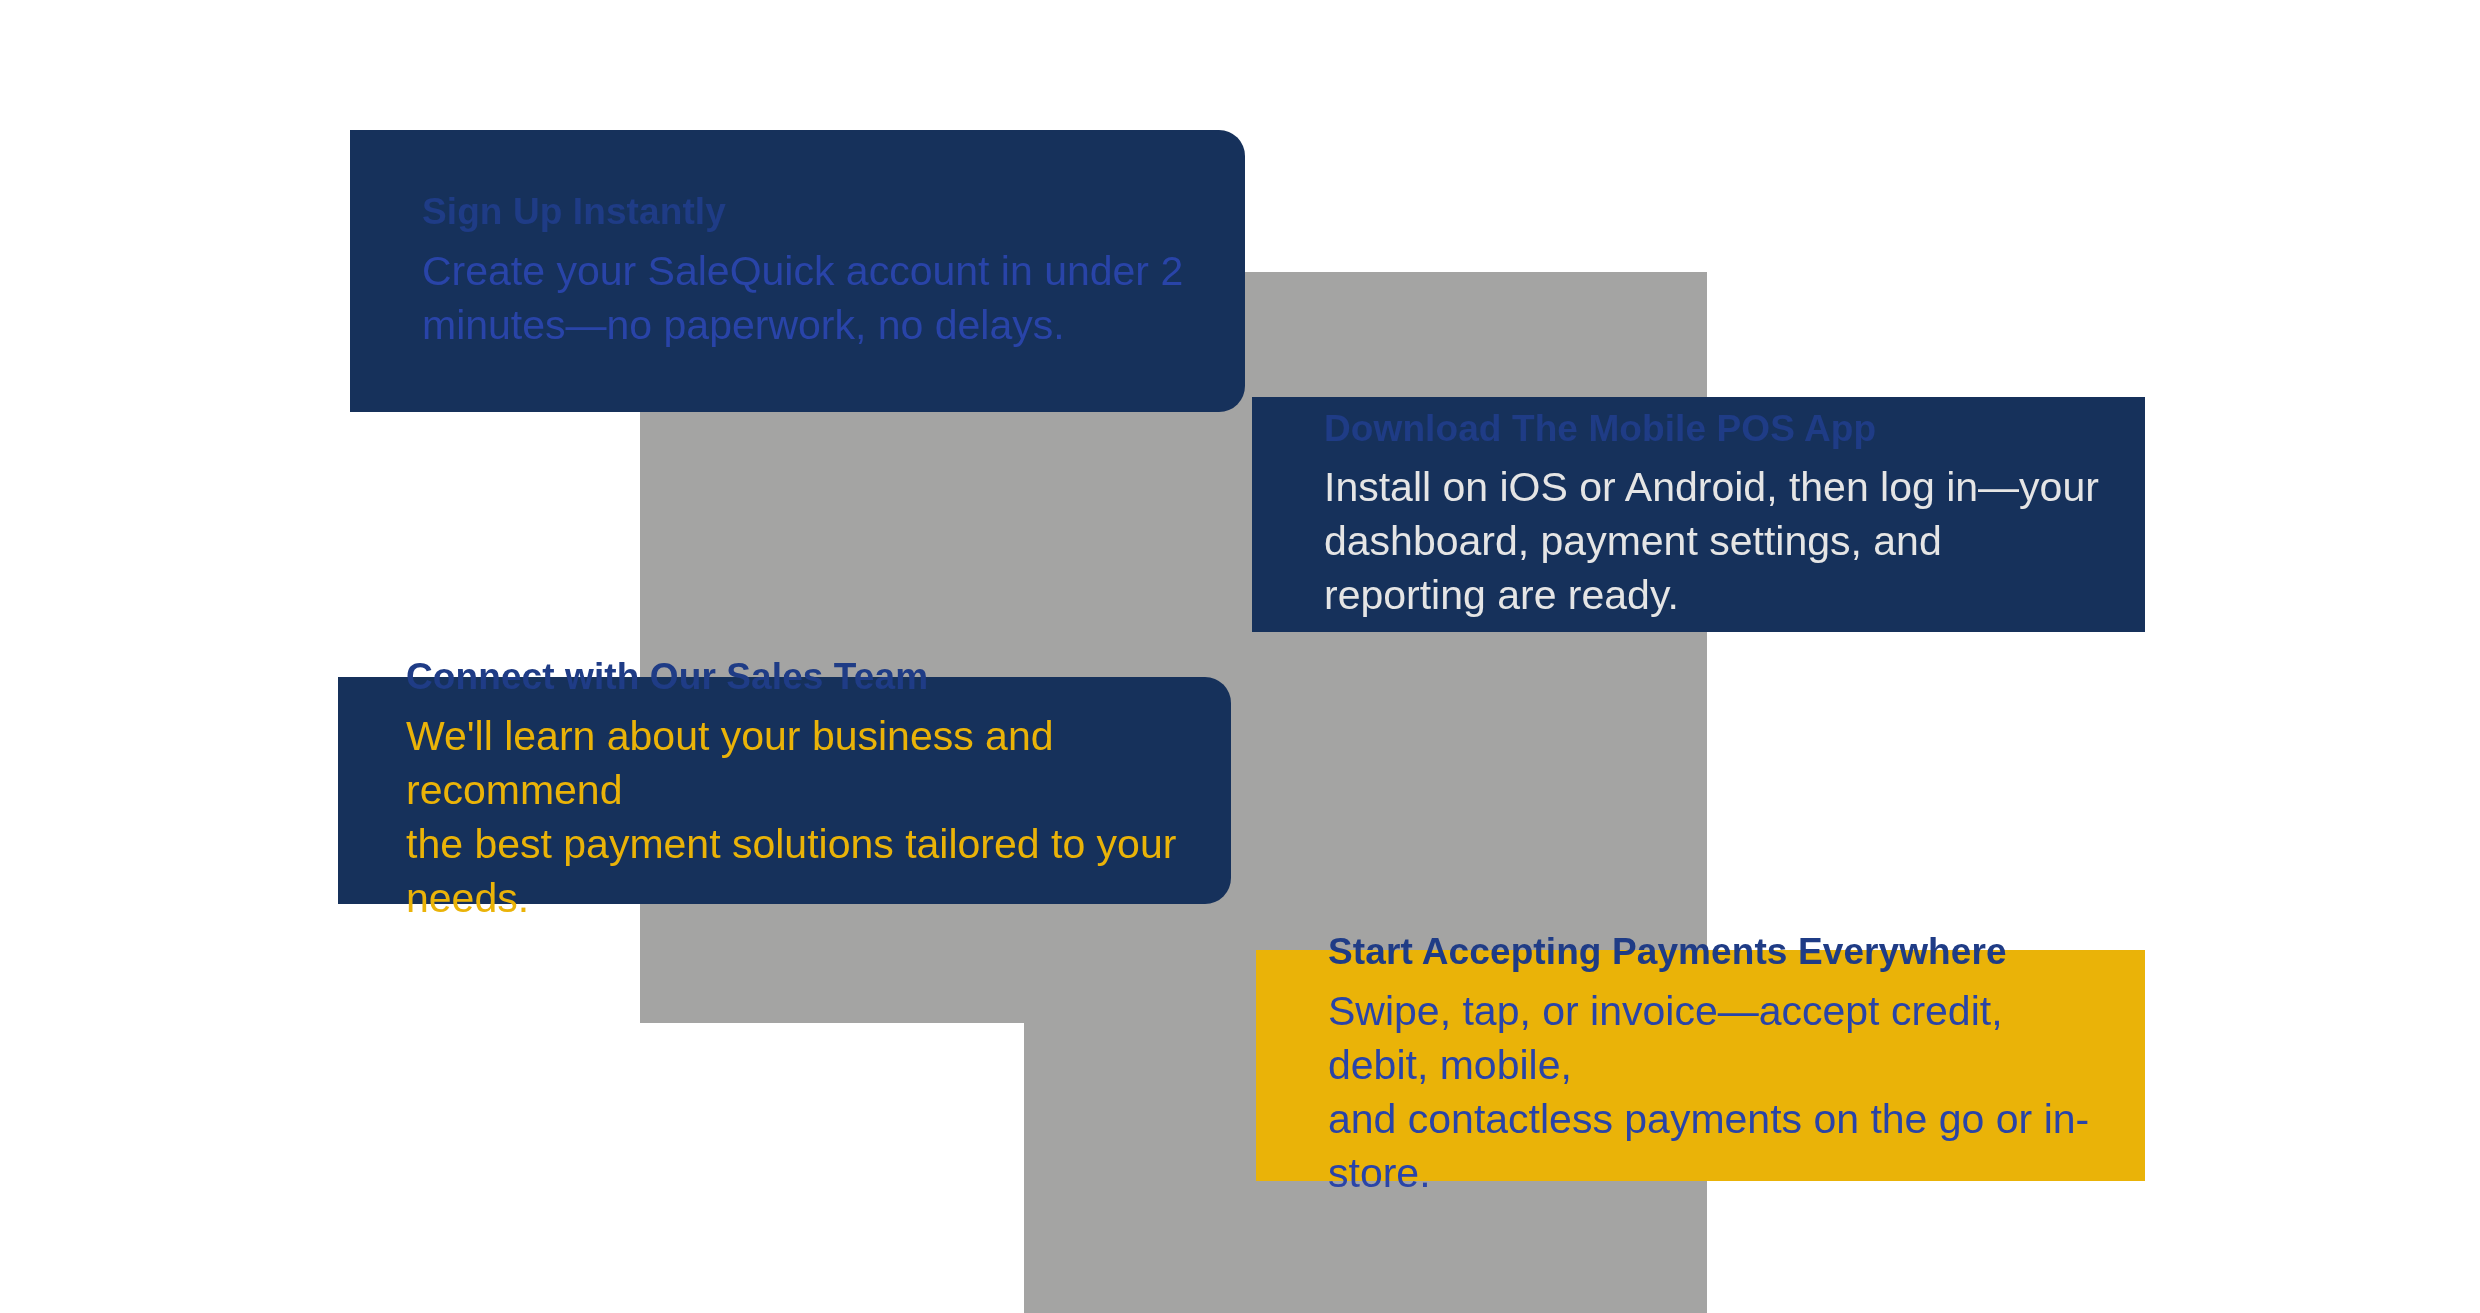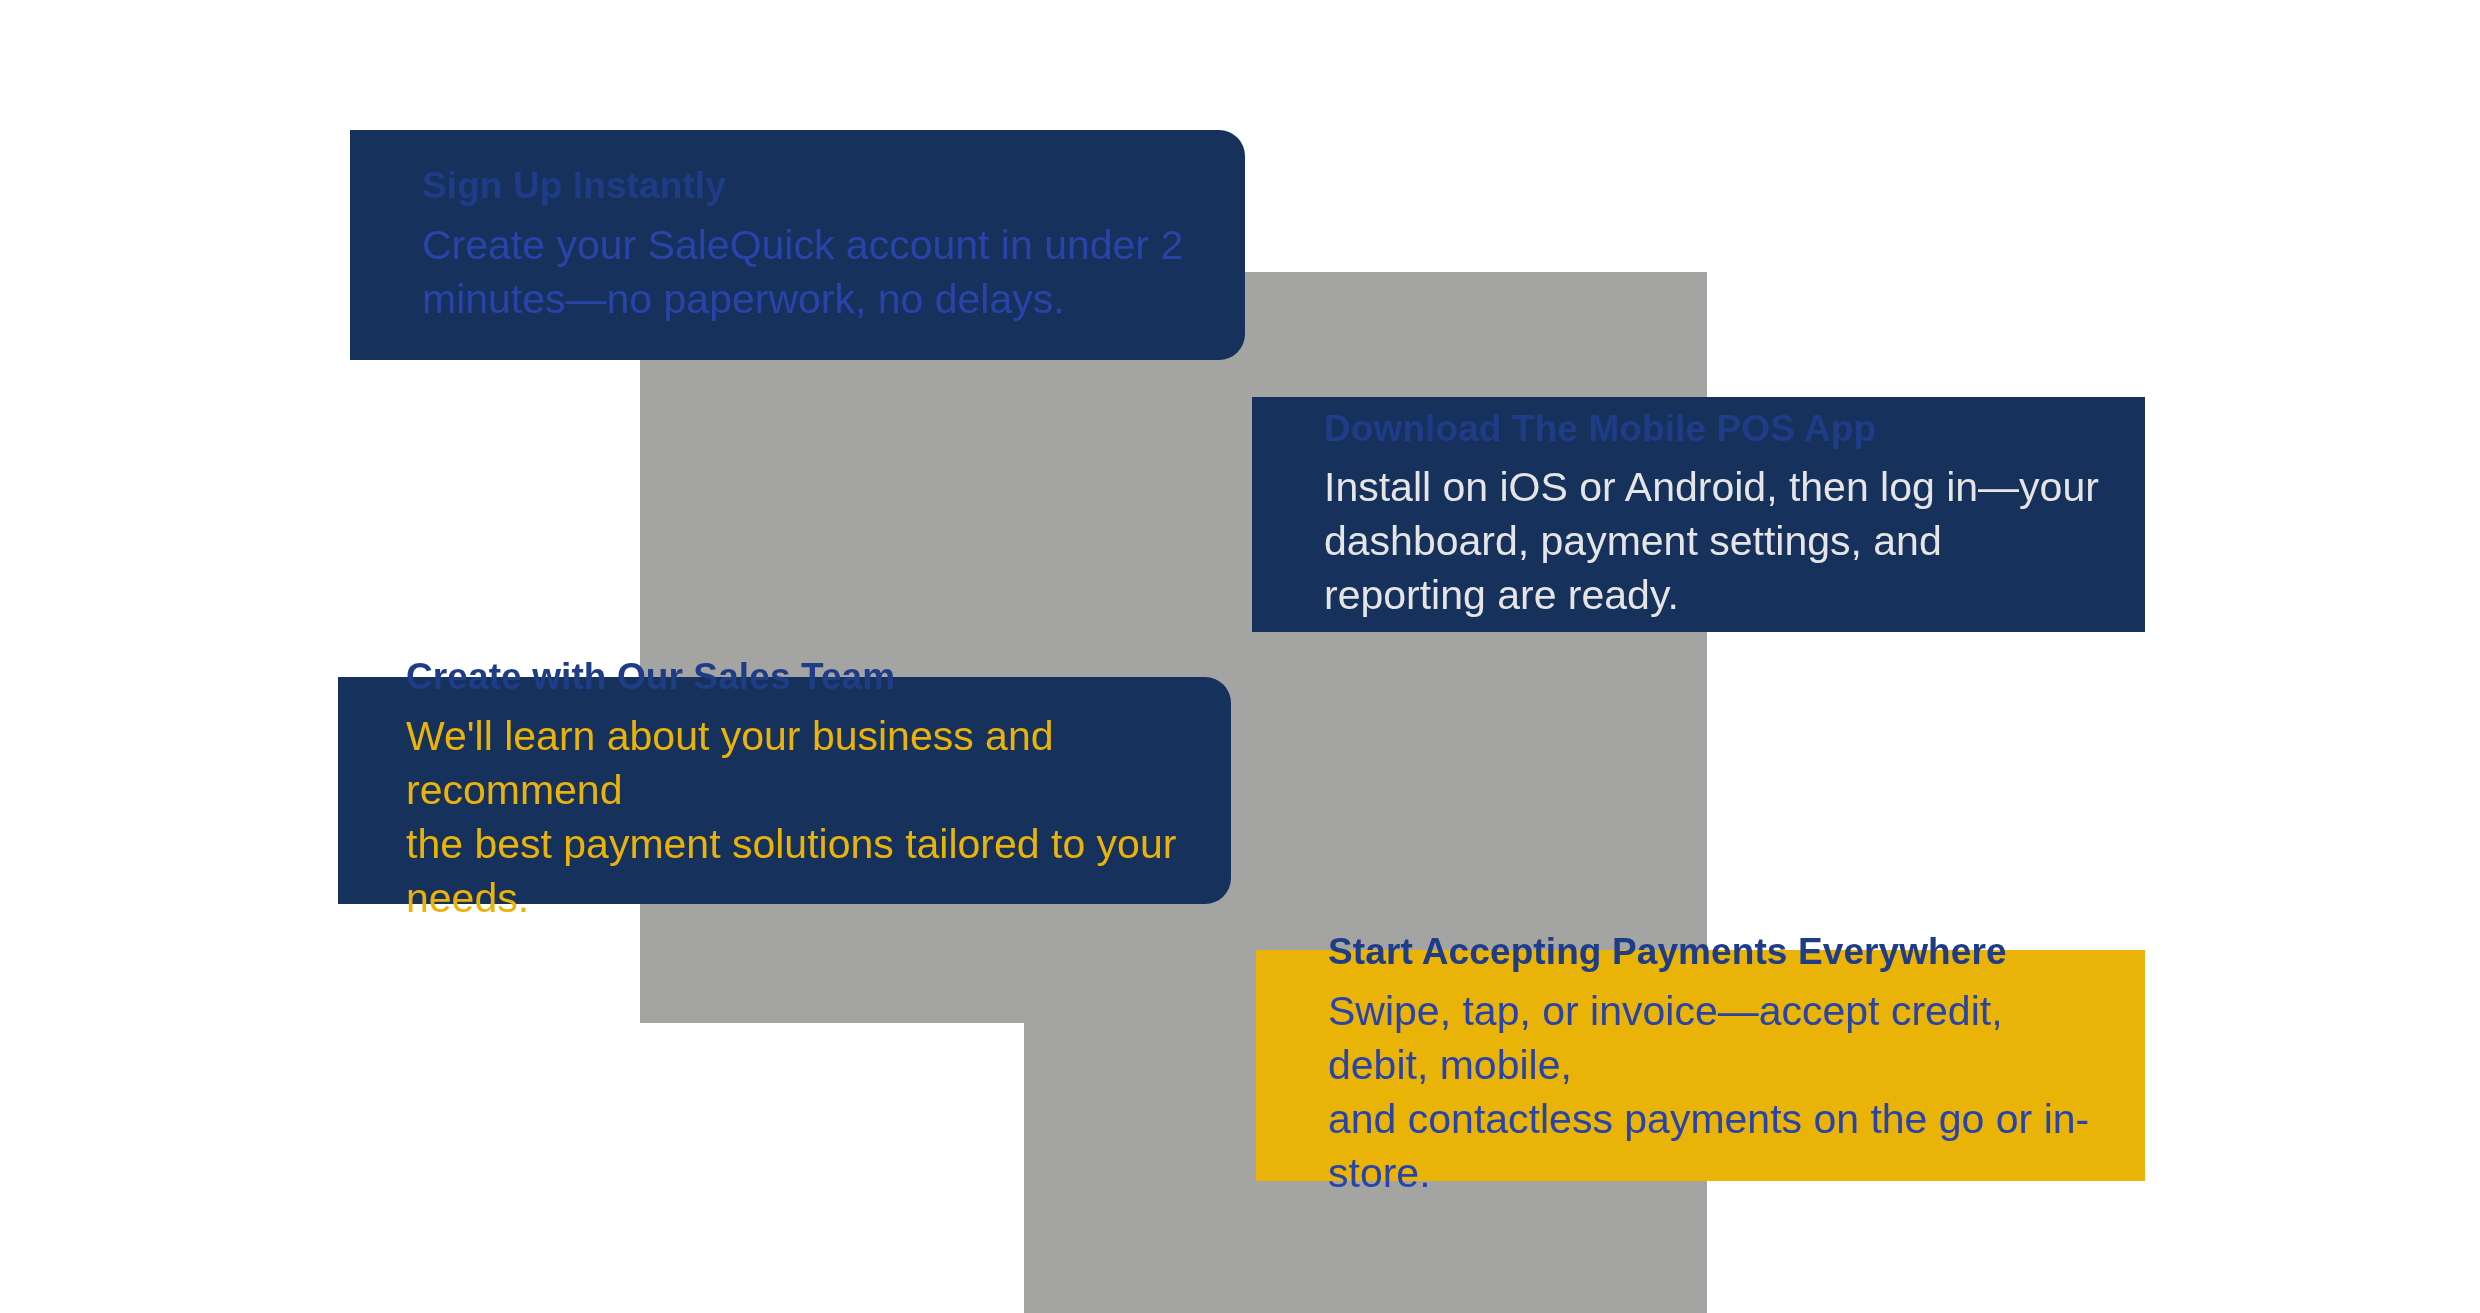--- a/index.html
+++ b/index.html
@@ -58,21 +58,21 @@
   }
   .card-desc {
     color: #2944a8;
     font-size: 41px;
     line-height: 1.32;
     margin: 0;
     white-space: pre-line;
   }
 
   
-  #card-1 { left: 350px;  top: 130px;  width: 895px;  height: 230px; }
+  #card-1 { left: 350px;  top: 130px;  width: 895px;  height: 282px; }
   #card-2 { left: 1252px; top: 397px;  width: 893px;  height: 235px; }
   #card-3 { left: 338px;  top: 677px;  width: 893px;  height: 227px; }
   #card-4 { left: 1256px; top: 950px;  width: 889px;  height: 231px; }
 </style>
 </head>
 <body style="background: rgb(255, 255, 255);">
 
 <div class="stage">
 
   <svg class="backdrop" viewBox="0 0 2480 1313" width="2480" height="1313" xmlns="http://www.w3.org/2000/svg" aria-hidden="true">
@@ -90,21 +90,21 @@
   <div class="card" id="card-2" style="background: rgb(22, 49, 91);">
     <div class="card-inner">
       <h2 class="card-title" style="color: rgb(31, 60, 134);">Download The Mobile POS App</h2>
       <p class="card-desc" style="color: #e5e5e5;">Install on iOS or Android, then log in—your
 dashboard, payment settings, and reporting are ready.</p>
     </div>
   </div>
 
   <div class="card round-right tight" id="card-3" style="background: rgb(22, 49, 91);">
     <div class="card-inner">
-      <h2 class="card-title" style="color: rgb(31, 60, 134);">Create with Our Sales Team</h2>
+      <h2 class="card-title" style="color: rgb(31, 60, 134);">Connect with Our Sales Team</h2>
       <p class="card-desc" style="color: #eab308;">We'll learn about your business and recommend
 the best payment solutions tailored to your needs.</p>
     </div>
   </div>
 
   <div class="card" id="card-4" style="background: #eab308;">
     <div class="card-inner">
       <h2 class="card-title" style="color: rgb(31, 60, 134);">Start Accepting Payments Everywhere</h2>
       <p class="card-desc" style="color: rgb(41, 68, 168);">Swipe, tap, or invoice—accept credit, debit, mobile,
 and contactless payments on the go or in-store.</p>

